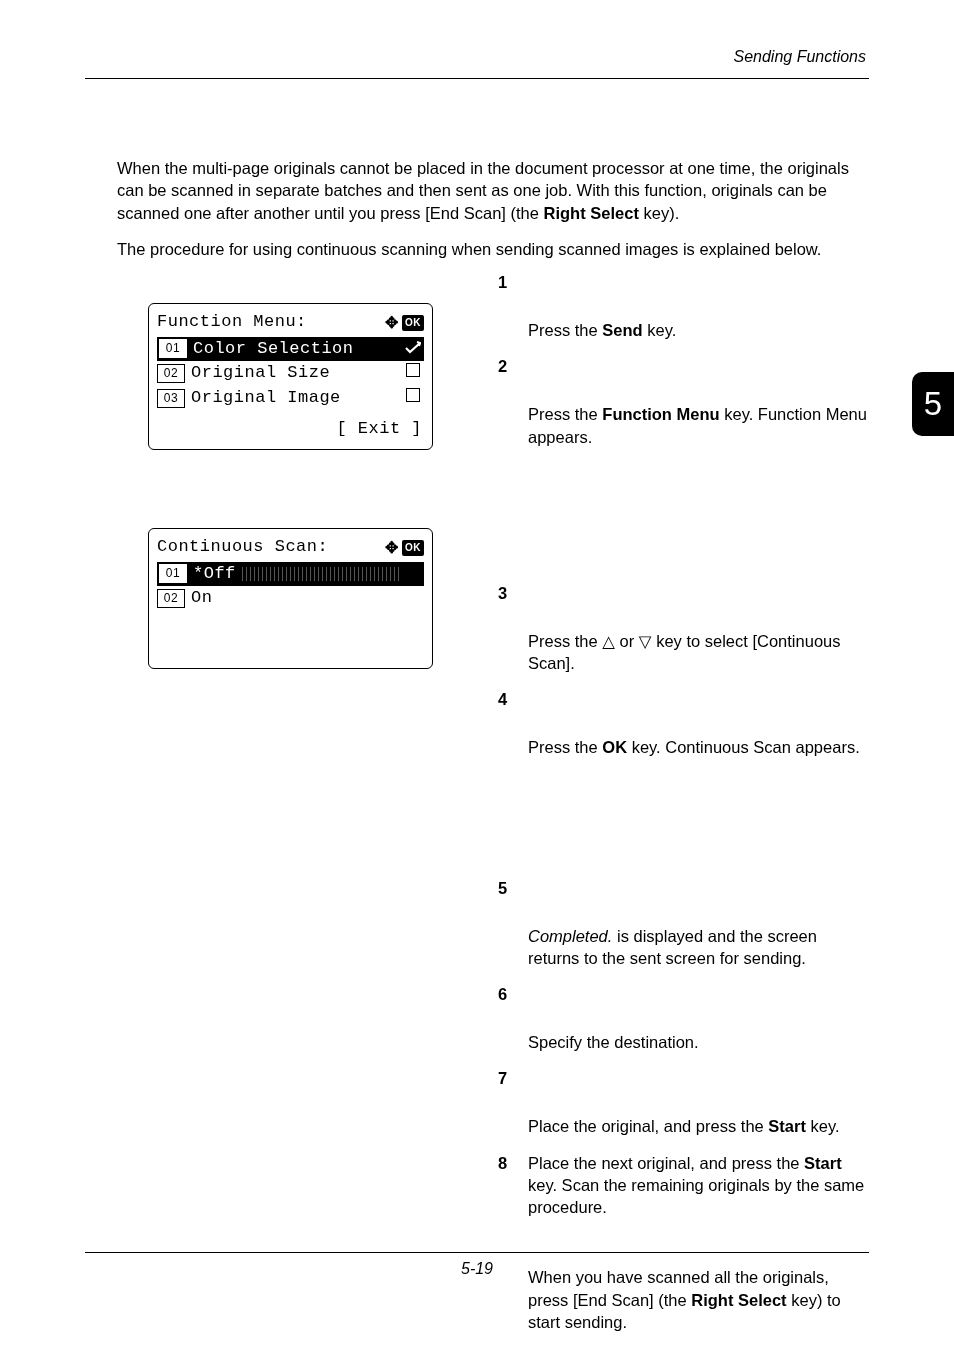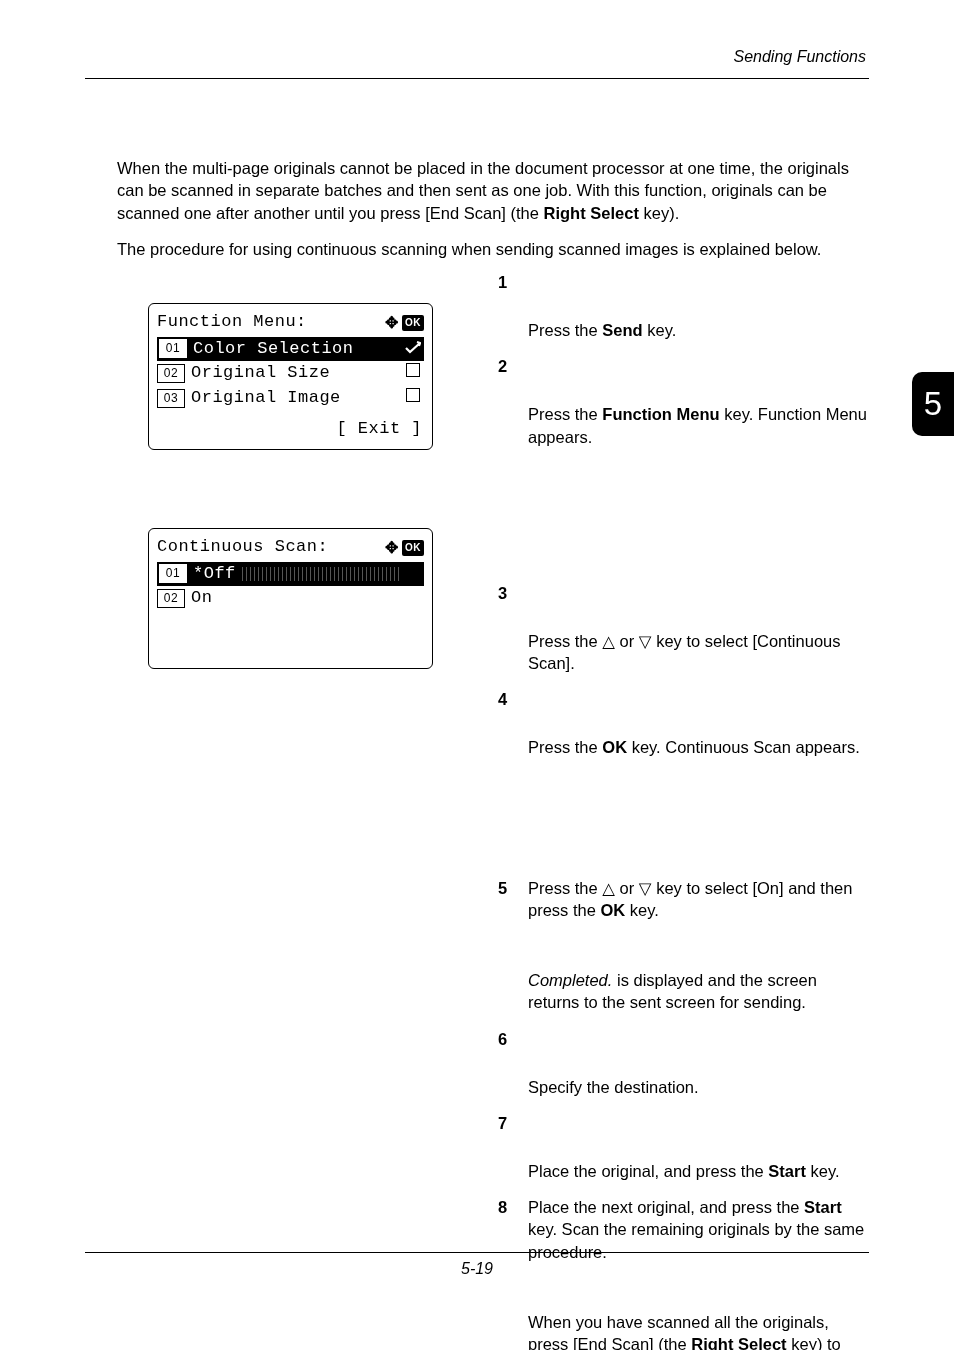--- a/index.html
+++ b/index.html
@@ -291,23 +291,20 @@
           <p>
         <span>Press the </span><b>OK</b><span> key. Continuous Scan appears.</span>
       </p>
         </div>
     </div>
     <div class="gap2"></div>
     <div class="step">
       <div class="num">5</div>
       <div class="body">
         <p>
-          <span>Press the </span><span class="tri">△</span><span> or </span><span class="tri">▽</span><span> key to select [On] and then press the </span><b>OK</b><span> key.</span>
-        </p>
-        <p>
           <i>Completed.</i><span> is displayed and the screen returns to the sent screen for sending.</span>
         </p>
       </div>
     </div>
     <div class="step">
       <div class="num">6</div>
       <div class="body">
           <p>Specify the destination.</p>
         </div>
     </div>

